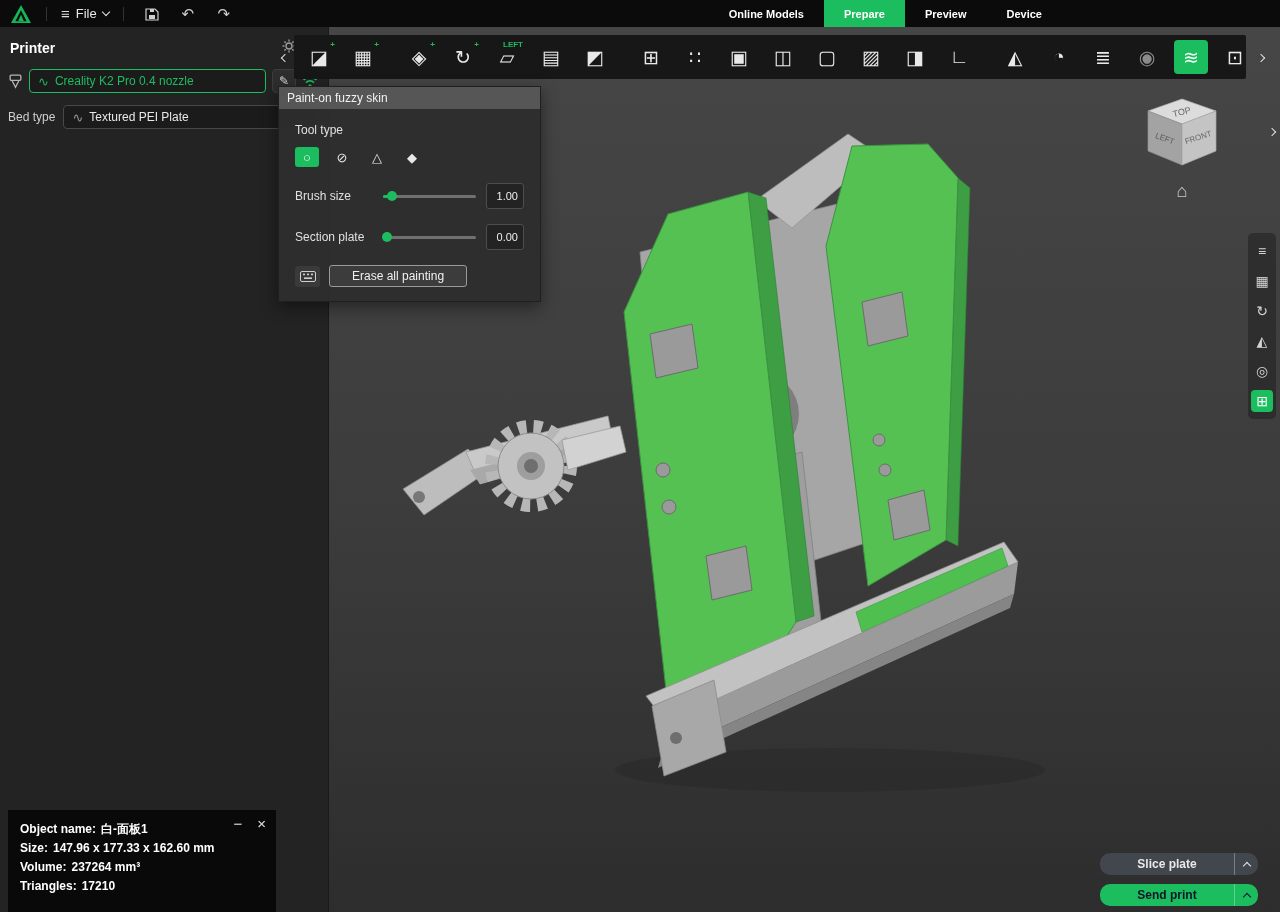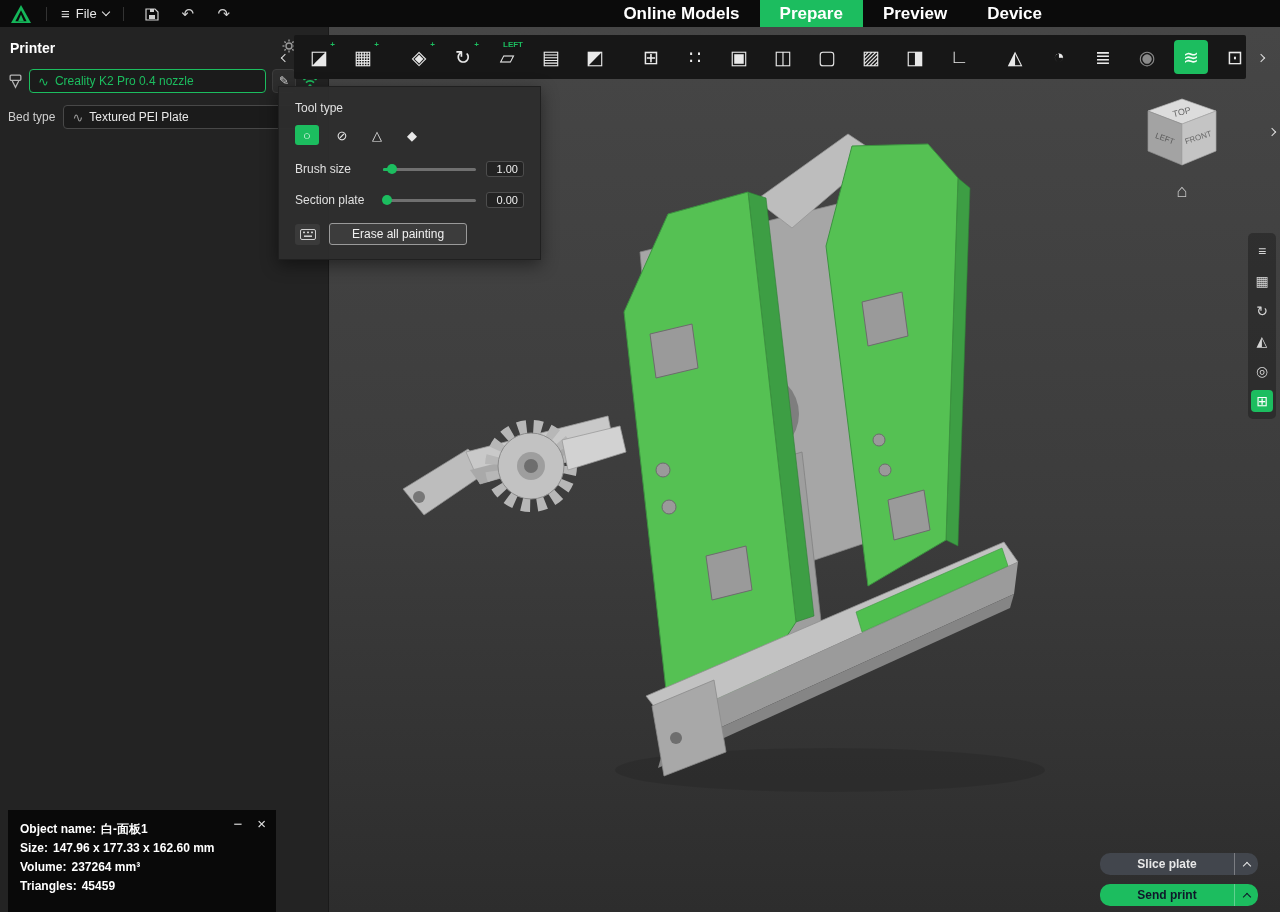--- a/index.html
+++ b/index.html
@@ -12,21 +12,21 @@
   .vsep { width:1px; height:14px; background:#333; margin:0 6px; }
   .file-group { display:flex; align-items:center; gap:6px; color:#e8e8e8; font-size:13px; }
   .hamburger { font-size:15px; color:#dcdcdc; }
   .tb-icon { width:28px; height:27px; display:flex; align-items:center; justify-content:center; color:#cfcfcf; font-size:15px; }
   .chev { width:6px; height:6px; border-right:1.5px solid currentColor; border-bottom:1.5px solid currentColor; display:inline-block; }
   .chev.down { transform:rotate(45deg); margin-top:-3px; }
   .chev.up { transform:rotate(-135deg); margin-top:3px; }
   .chev.left { transform:rotate(135deg); }
   .chev.right { transform:rotate(-45deg); }
   .tabs { margin-left:auto; margin-right:218px; display:flex; align-items:center; height:27px; }
-  .tab { padding:0 20px; height:27px; display:flex; align-items:center; font-size:17px; font-weight:700; color:#ffffff; }
+  .tab { padding:0 20px; height:27px; display:flex; align-items:center; font-size:11px; font-weight:700; color:#ffffff; }
   .tab.active { background:var(--accent,#1cbd5f); }
 
   
   .left-panel { position:absolute; top:27px; left:0; width:329px; bottom:0; background:#232323; z-index:10; border-right:1px solid #1a1a1a; }
   .lp-header { display:flex; align-items:center; padding:12px 12px 4px 10px; }
   .lp-title { font-size:14px; font-weight:700; color:#fff; }
   .lp-header-icons { margin-left:auto; display:flex; align-items:center; gap:14px; color:#9a9a9a; }
   .printer-row { display:flex; align-items:center; gap:6px; padding:8px 10px 0 8px; }
   .printer-select { flex:1; height:24px; border:1px solid var(--accent,#1cbd5f); border-radius:4px; background:#1b1b1b; display:flex; align-items:center; gap:6px; padding:0 8px; color:var(--accent,#1cbd5f); font-size:12px; white-space:nowrap; overflow:hidden; }
   .wave { font-size:13px; line-height:1; }
@@ -81,21 +81,21 @@
   .fp-body { padding:14px 16px 14px; }
   .fp-label { font-size:12px; color:#e0e0e0; }
   .fp-tools { display:flex; gap:11px; margin:10px 0 16px; }
   .fp-tool { width:24px; height:20px; border-radius:3px; display:flex; align-items:center; justify-content:center; color:#e8e8e8; font-size:13px; }
   .fp-tool.active { background:var(--accent,#1cbd5f); color:#fff; font-weight:700; }
   .fp-row { display:flex; align-items:center; margin-bottom:15px; }
   .fp-row .fp-label { width:88px; flex:0 0 auto; }
   .slider { position:relative; flex:1; height:3px; background:#707070; border-radius:2px; margin-right:10px; }
   .slider .fill { position:absolute; left:0; top:0; height:3px; background:var(--accent,#1cbd5f); border-radius:2px; }
   .slider .thumb { position:absolute; top:50%; transform:translate(-50%,-50%); width:10px; height:10px; border-radius:50%; background:var(--accent,#1cbd5f); }
-  .valbox { width:38px; height:16px; background:#232323; border:1px solid #4d4d4d; border-radius:3px; color:#eee; font-size:11px; display:flex; align-items:center; justify-content:flex-end; padding-right:5px; flex:0 0 auto; }
+  .valbox { width:38px; height:26px; background:#232323; border:1px solid #4d4d4d; border-radius:3px; color:#eee; font-size:11px; display:flex; align-items:center; justify-content:flex-end; padding-right:5px; flex:0 0 auto; }
   .fp-actions { display:flex; gap:9px; align-items:center; }
   .kbd-btn { width:25px; height:21px; background:#3a3a3a; border-radius:3px; display:flex; align-items:center; justify-content:center; }
   .erase-btn { height:22px; padding:0 22px; background:#3c3c3c; border:1px solid #9a9a9a; border-radius:3px; color:#f0f0f0; font-size:12px; display:flex; align-items:center; }
 
   .model-green { fill:var(--model-green,#55c153); stroke:#3c9340; stroke-width:1; }
   .model-green-dk { fill:#3d9e44; stroke:#2f7d36; stroke-width:0.6; }
   .hole { fill:#9a9a9a; stroke:#6c6c6c; stroke-width:1; }
 </style>
 </head>
 <body>
@@ -357,20 +357,23 @@
     <div class="abtn send">
       <span class="label">Send print</span>
       <span class="chevbox">
           <span class="chev up"></span>
         </span>
     </div>
   </div>
 </div>
 
 <div class="fuzzy-panel">
+  <div class="fp-header">
+    <span>Paint-on fuzzy skin</span>
+  </div>
   <div class="fp-body">
     <div class="fp-label">Tool type</div>
     <div class="fp-tools">
       <div class="fp-tool active">
           <span>○</span>
         </div>
       <div class="fp-tool">
           <span>⊘</span>
         </div>
       <div class="fp-tool">
@@ -428,15 +431,15 @@
   <div class="oi-line">
     <span>Size:</span>
     <span>147.96 x 177.33 x 162.60 mm</span>
   </div>
   <div class="oi-line">
     <span>Volume:</span>
     <span>237264 mm³</span>
   </div>
   <div class="oi-line">
     <span>Triangles:</span>
-    <span>45459</span>
+    <span>17210</span>
   </div>
 </div>
 
 </body></html>

